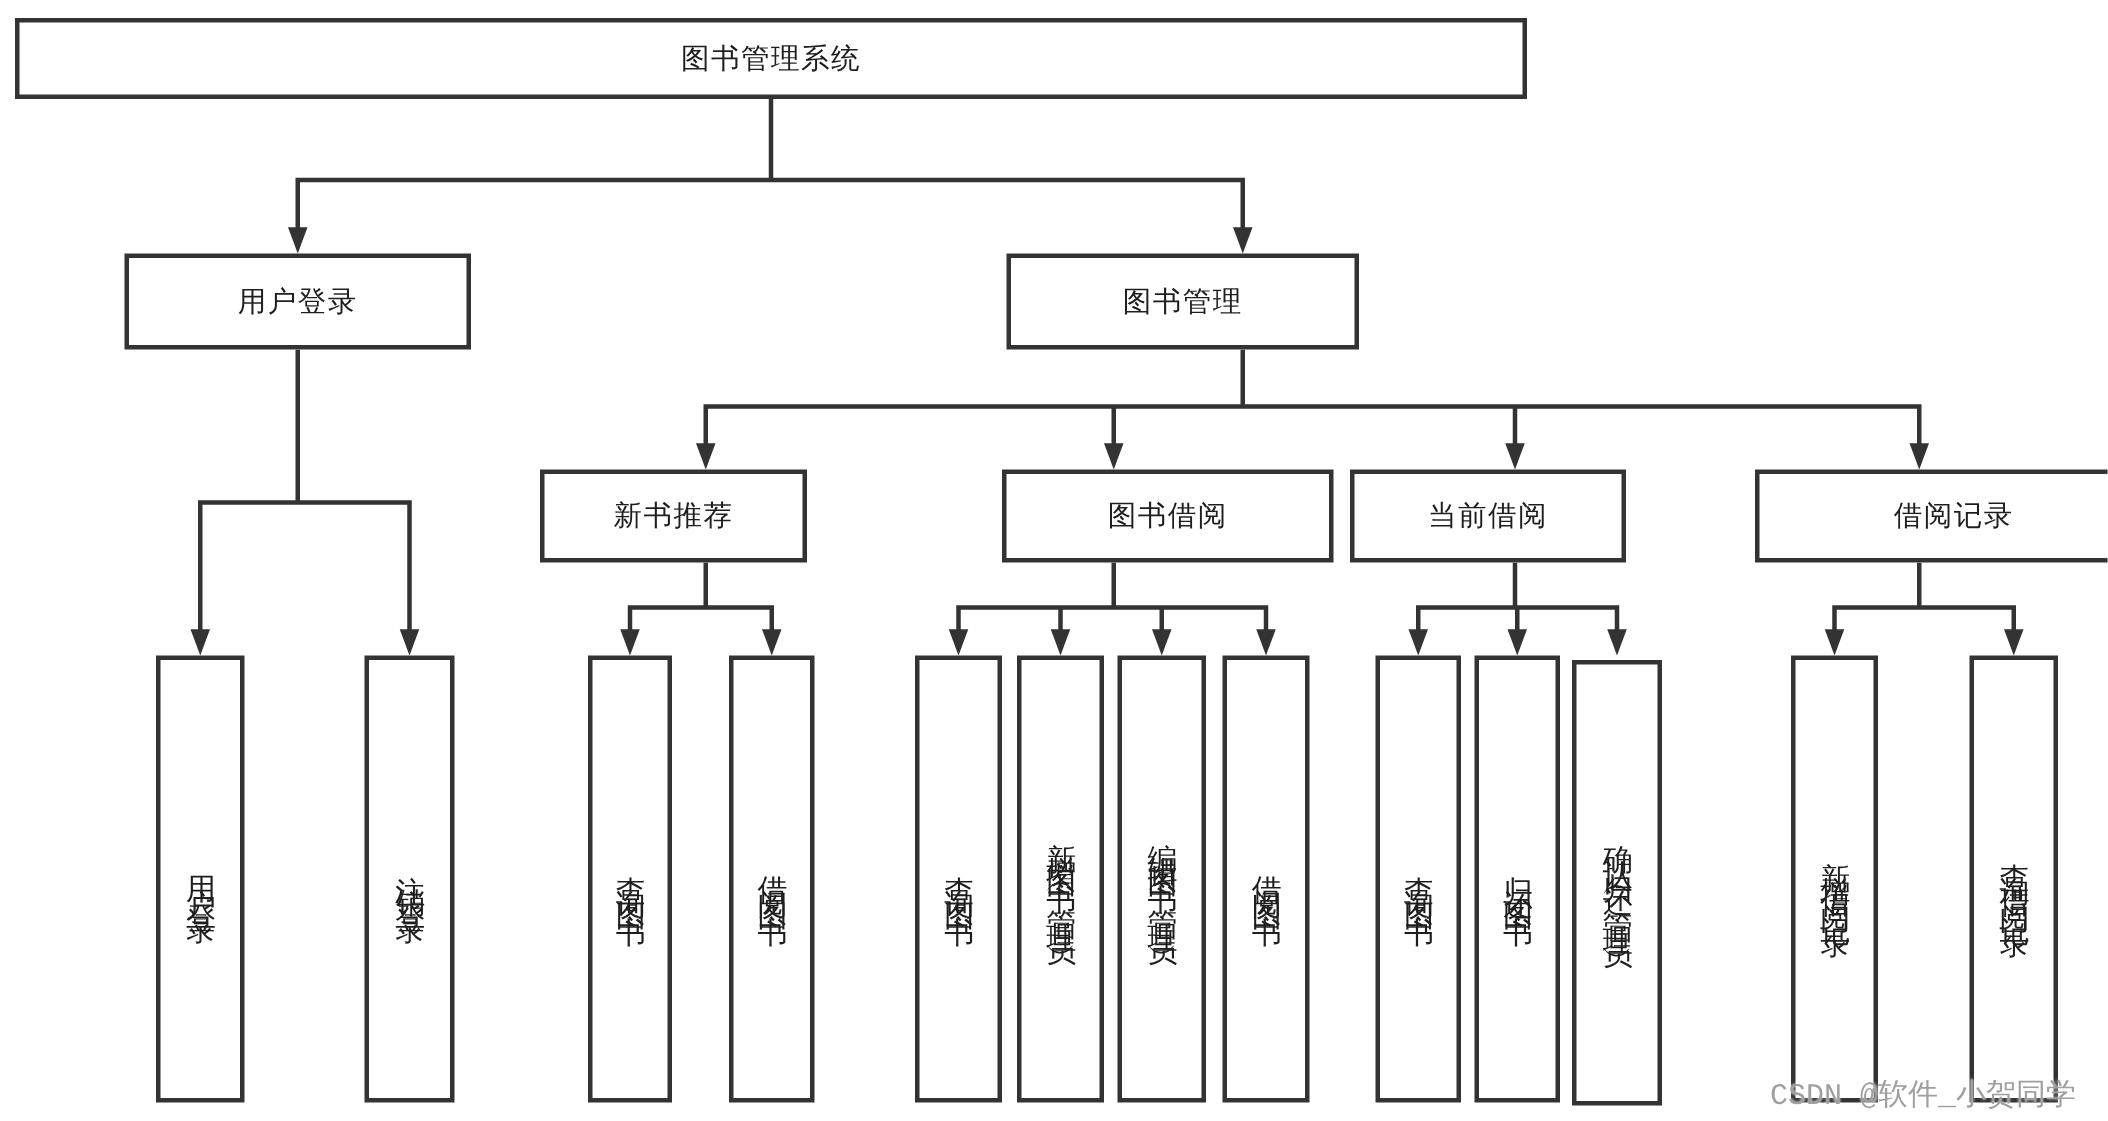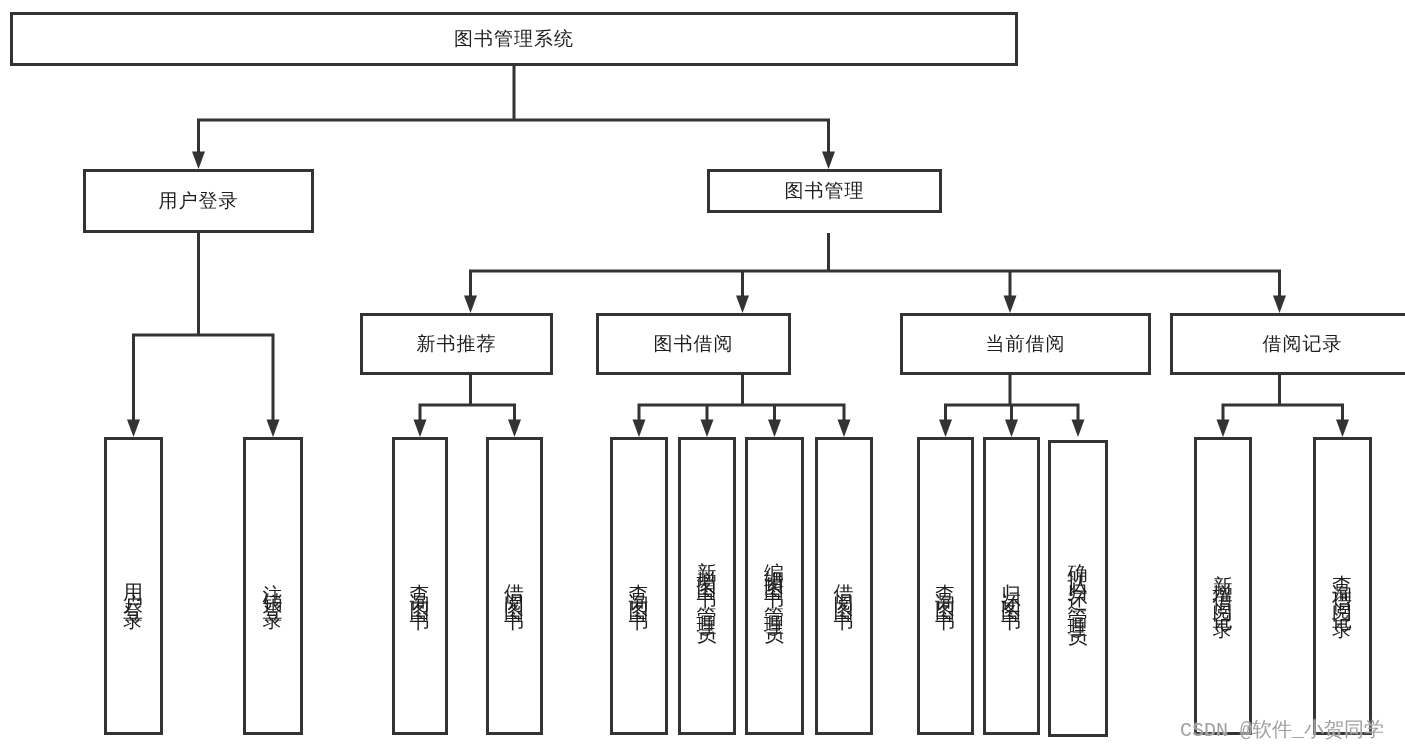--- a/index.html
+++ b/index.html
@@ -101,25 +101,25 @@
       <polygon class="arrow" points="1005,419.5 1018,419.5 1011.5,437"></polygon>
       <polygon class="arrow" points="1071.5,419.5 1084.5,419.5 1078,437"></polygon>
       <polygon class="arrow" points="1216.5,419.5 1229.5,419.5 1223,437"></polygon>
       <polygon class="arrow" points="1336,419.5 1349,419.5 1342.5,437"></polygon>
     </g>
   </svg>
 
   <div class="box h" style="left:10px;top:12px;width:1008px;height:54px">图书管理系统</div>
 
   <div class="box h" style="left:83px;top:169px;width:231px;height:64px">用户登录</div>
-  <div class="box h" style="left:707px;top:169px;width:235px;height:44px">图书管理</div>
+  <div class="box h" style="left:671px;top:169px;width:235px;height:64px">图书管理</div>
 
-  <div class="box h" style="left:360px;top:313px;width:193px;height:62px">新书推荐</div>
-  <div class="box h" style="left:596px;top:313px;width:195px;height:62px">图书借阅</div>
-  <div class="box h" style="left:900px;top:313px;width:251px;height:62px">当前借阅</div>
+  <div class="box h" style="left:360px;top:313px;width:178px;height:62px">新书推荐</div>
+  <div class="box h" style="left:668px;top:313px;width:221px;height:62px">图书借阅</div>
+  <div class="box h" style="left:900px;top:313px;width:184px;height:62px">当前借阅</div>
   <div class="box h" style="left:1170px;top:313px;width:265px;height:62px">借阅记录</div>
 
   <div class="box v" style="left:104px;top:437px;width:59px;height:298px">用户登录</div>
   <div class="box v" style="left:243px;top:437px;width:60px;height:298px">注销登录</div>
 
   <div class="box v" style="left:392px;top:437px;width:56px;height:298px">查询图书</div>
   <div class="box v" style="left:486px;top:437px;width:57px;height:298px">借阅图书</div>
 
   <div class="box v" style="left:610px;top:437px;width:58px;height:298px">查询图书</div>
   <div class="box v" style="left:678px;top:437px;width:58px;height:298px">新增图书（管理员）</div>

